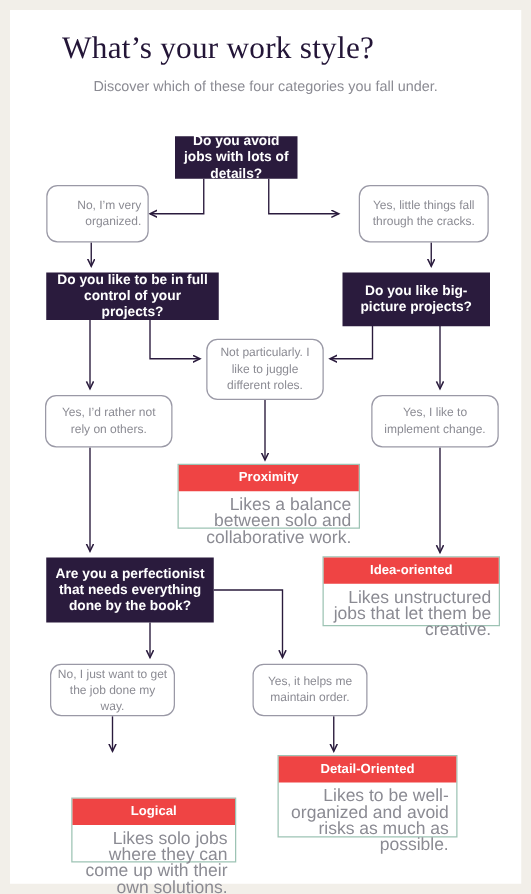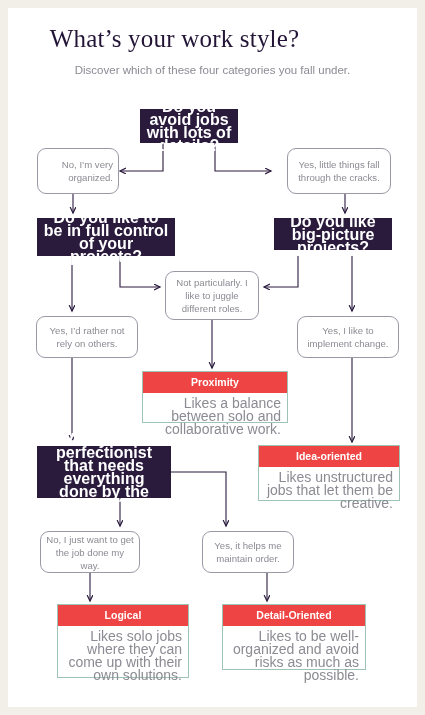--- a/index.html
+++ b/index.html
@@ -28,21 +28,21 @@
     text-align:center;
     font-size:11.5px;color:#8b8b93;
   }
 
   .node{position:absolute;box-sizing:border-box;}
 
   
   .q{
     background:#2a1b3d;
     color:#ffffff;
-    font-size:16px;
+    font-size:11px;
     font-weight:bold;
     line-height:13px;
     display:flex;align-items:center;justify-content:center;
     text-align:center;
     padding:4px 6px;
   }
 
   
   .a{
     background:#ffffff;
@@ -129,21 +129,21 @@
       <path d="M259,565 L259,593" marker-end="url(#ah)"></path>
     </g>
   </svg>
 
   <div class="node q" style="left:132px;top:101px;width:98px;height:34px;">Do you avoid jobs with lots of details?</div>
 
   <div class="node a" style="left:29px;top:140px;width:82px;height:46px;text-align:right;">No, I’m very organized.</div>
   <div class="node a" style="left:279px;top:140px;width:104px;height:46px;">Yes, little things fall through the cracks.</div>
 
   <div class="node q" style="left:29px;top:210px;width:138px;height:38px;">Do you like to be in full control of your projects?</div>
-  <div class="node q" style="left:266px;top:210px;width:118px;height:32px;">Do you like big-picture projects?</div>
+  <div class="node q" style="left:266px;top:210px;width:118px;height:43px;">Do you like big-picture projects?</div>
 
   <div class="node a" style="left:157px;top:263px;width:94px;height:49px;">Not particularly. I like to juggle different roles.</div>
 
   <div class="node a" style="left:28px;top:308px;width:102px;height:42px;">Yes, I’d rather not rely on others.</div>
   <div class="node a" style="left:289px;top:308px;width:102px;height:42px;">Yes, I like to implement change.</div>
 
   <div class="node r" style="left:134px;top:363px;width:146px;height:52px;">
     <div class="r-head">Proximity</div>
     <div class="r-body">Likes a balance between solo and collaborative work.</div>
   </div>
@@ -151,21 +151,21 @@
   <div class="node q" style="left:29px;top:438px;width:134px;height:52px;">Are you a perfectionist that needs everything done by the book?</div>
 
   <div class="node a" style="left:32px;top:523px;width:100px;height:42px;">No, I just want to get the job done my way.</div>
 
   <div class="node r" style="left:250px;top:437px;width:142px;height:56px;">
     <div class="r-head">Idea-oriented</div>
     <div class="r-body">Likes unstructured jobs that let them be creative.</div>
   </div>
   <div class="node a" style="left:194px;top:523px;width:92px;height:42px;">Yes, it helps me maintain order.</div>
 
-  <div class="node r" style="left:49px;top:596px;width:132px;height:74px;">
+  <div class="node r" style="left:49px;top:630px;width:132px;height:52px;">
     <div class="r-head">Logical</div>
     <div class="r-body">Likes solo jobs where they can come up with their own solutions.</div>
   </div>
 
   <div class="node r" style="left:214px;top:596px;width:144px;height:66px;">
     <div class="r-head">Detail-Oriented</div>
     <div class="r-body">Likes to be well-organized and avoid risks as much as possible.</div>
   </div>
 
 </div>

